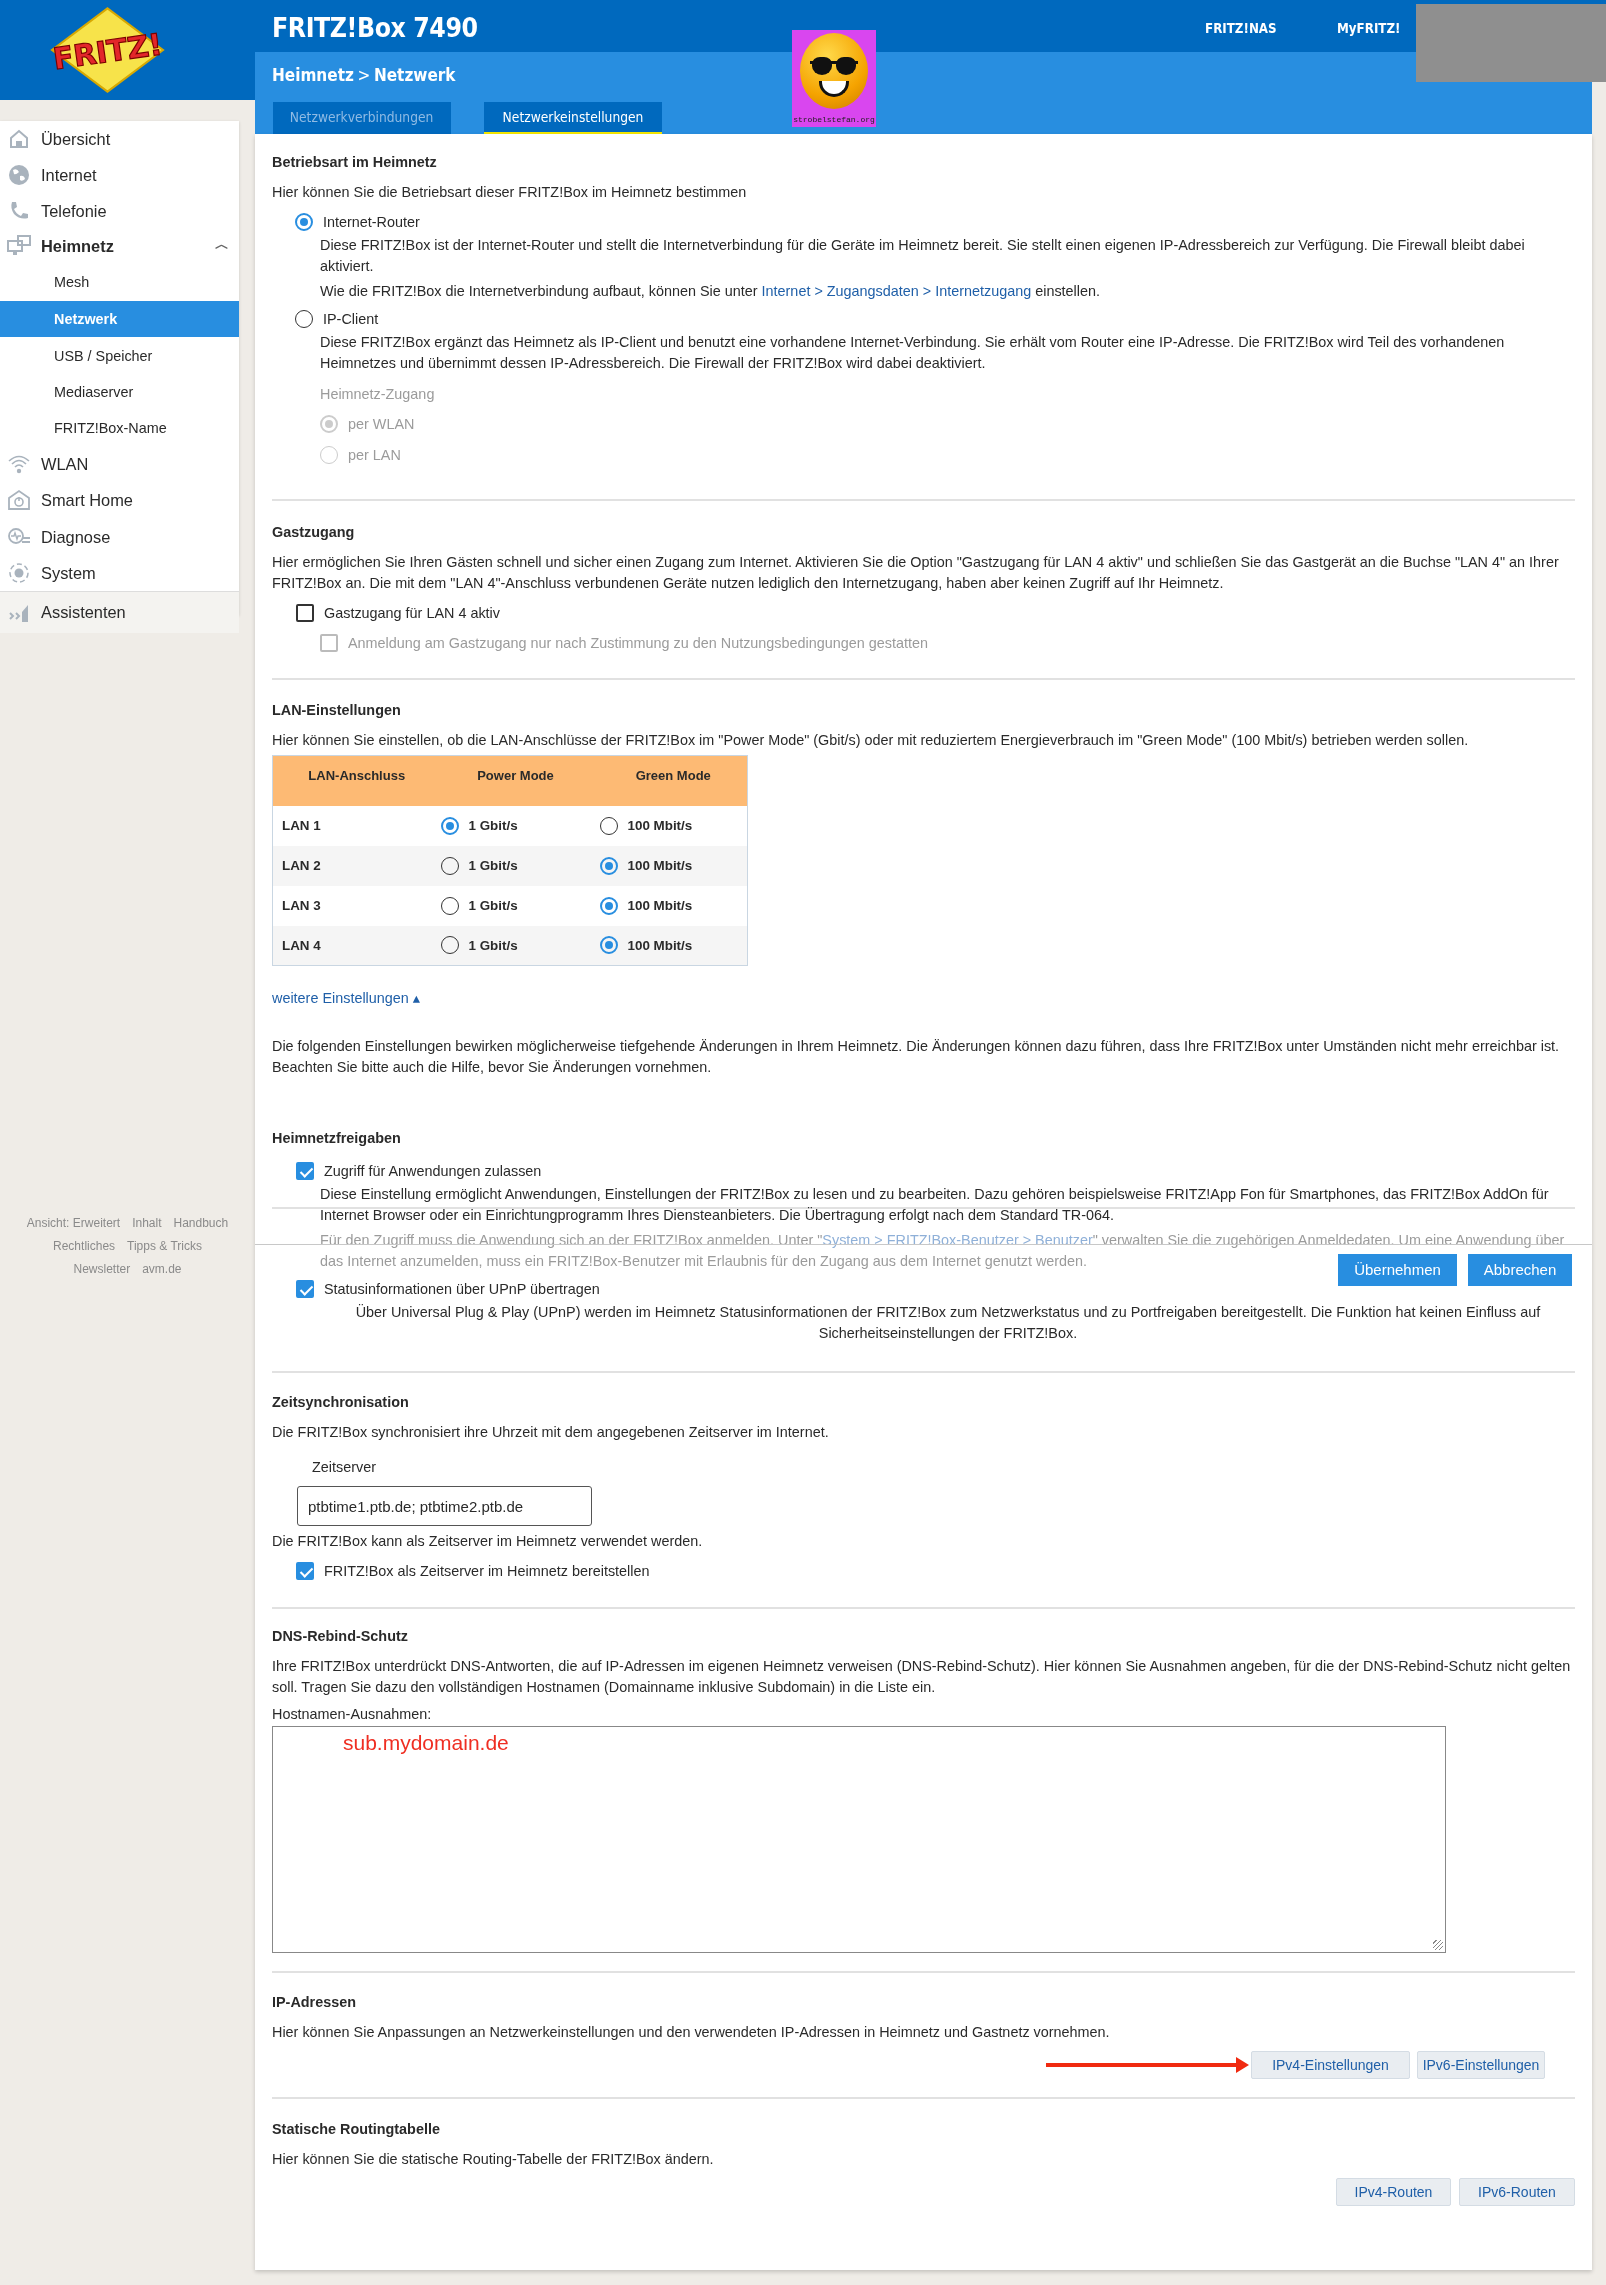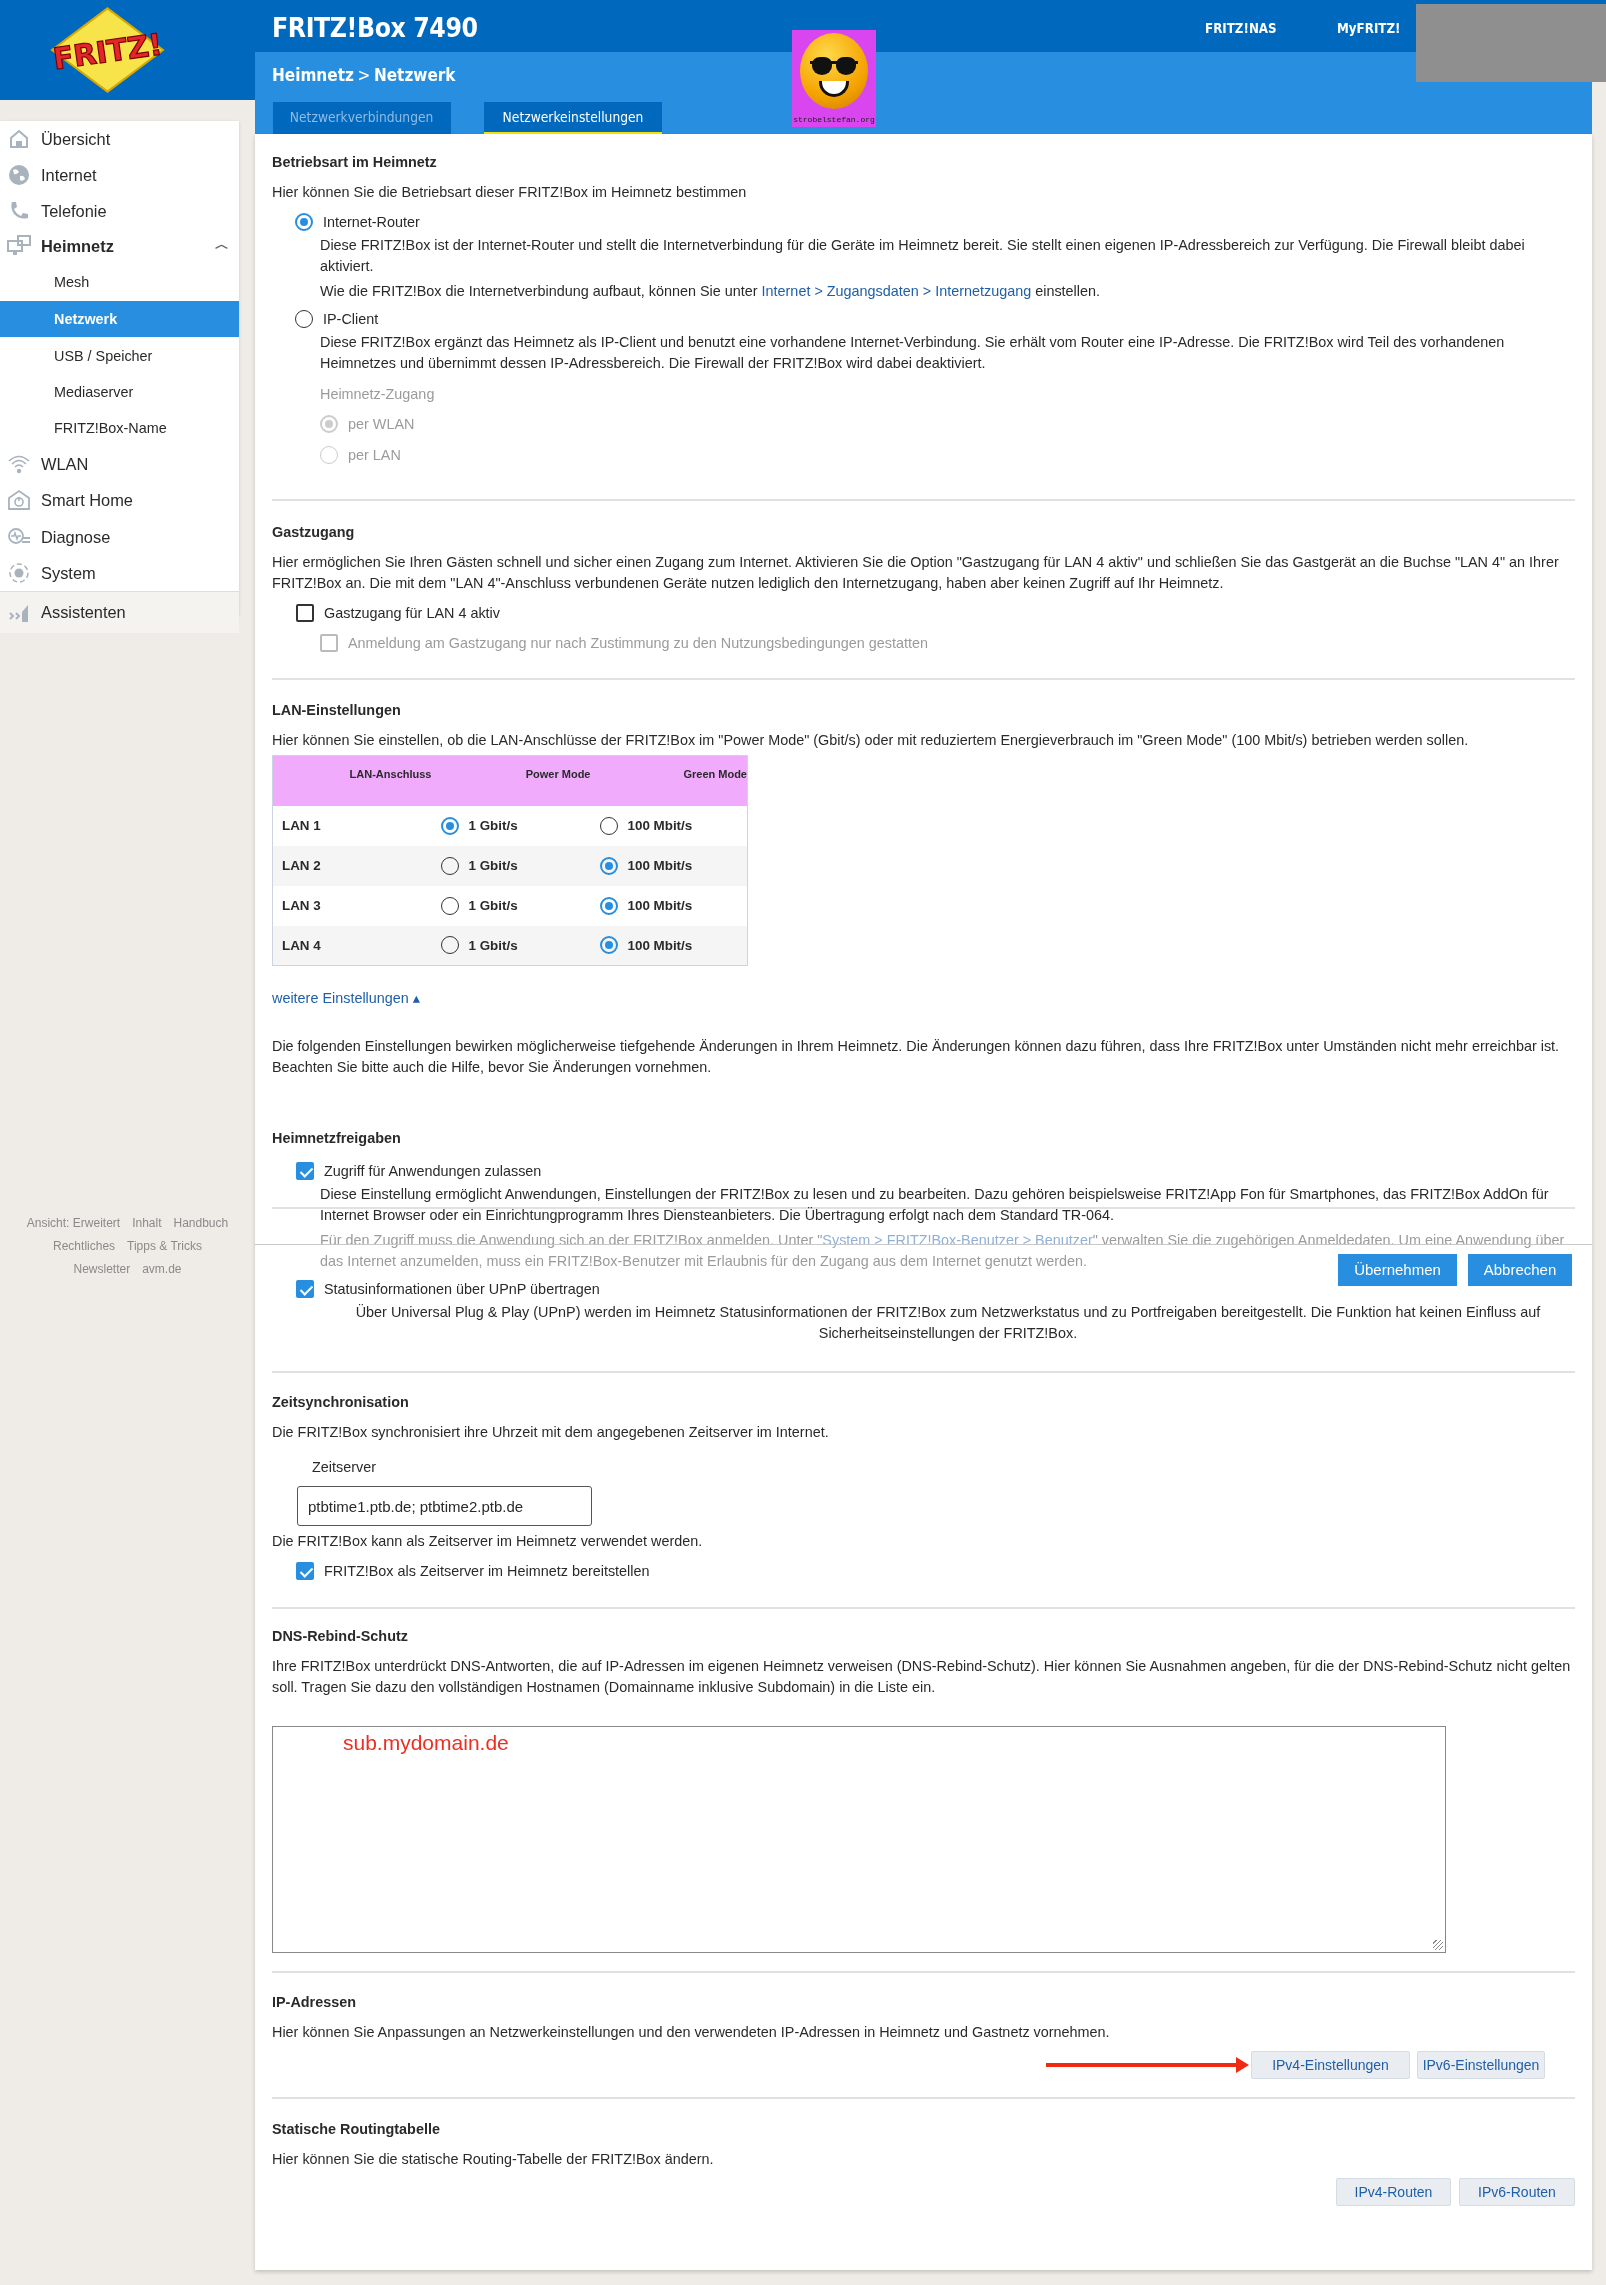--- a/index.html
+++ b/index.html
@@ -57,21 +57,21 @@
   .radio.on::after { content: ""; position: absolute; left: 3px; top: 3px; width: 8px; height: 8px; background: #288ee0; border-radius: 50%; }
   .radio.dis { border-color: #ccc; }
   .radio.dis.on { border-color: #ccc; }
   .radio.dis.on::after { background: #ccc; }
   .check { width: 18px; height: 18px; border: 2px solid #333; border-radius: 2px; display: inline-block; margin-right: 10px; flex-shrink: 0; position: relative; cursor: pointer; }
   .check.dis { border-color: #bbb; }
   .check.on { background: #288ee0; border-color: #288ee0; }
   .check.on::after { content: ""; position: absolute; left: 5px; top: 1px; width: 5px; height: 10px; border: solid #fff; border-width: 0 2px 2px 0; transform: rotate(45deg); }
 
   table.lan { border-collapse: collapse; border: 1.5px solid #c9d6e2; font-size: 13.4px; }
-  table.lan th { text-align: right; font-weight: bold; height: 50px; vertical-align: top; padding-top: 12px; background: #f0abfc; font-size: 11px; }
+  table.lan th { text-align: center; font-weight: bold; height: 50px; vertical-align: top; padding-top: 12px; background: #fdba74; font-size: 13px; }
   table.lan td { height: 40px; font-weight: bold; }
   table.lan th, table.lan td { padding-left: 9px; }
   table.lan tr.even td { background: #f5f5f5; }
   table.lan .col1 { width: 159px; } table.lan .col2 { width: 159px; } table.lan .col3 { width: 157px; }
   table.lan .cell { display: flex; align-items: center; }
 
   .btn-primary { position: absolute; height: 32px; background: #288ee0; color: #fff; font-size: 15px; border: none; text-align: center; line-height: 32px; cursor: pointer; }
   .btn-sec { position: absolute; height: 28px; background: #e9edf1; color: #1f5fa8; font-size: 14px; border: 1px solid #d4dce4; text-align: center; line-height: 26px; cursor: pointer; border-radius: 2px; }
 
   .input { position: absolute; border: 1.5px solid #555; border-radius: 3px; background: #fff; font-size: 15px; padding: 0 10px; display: flex; align-items: center; cursor: text; }
@@ -387,20 +387,21 @@
     <div class="opt" style="margin-top:10px; margin-left:24px;">
       <span class="check on"></span>
       <span>FRITZ!Box als Zeitserver im Heimnetz bereitstellen</span>
     </div>
   </div>
   <div class="divider" style="top:1473px;"></div>
 
   <div class="sec" style="top:1494px;">
     <div class="h">DNS-Rebind-Schutz</div>
     <div class="p" style="margin-top:12px;">Ihre FRITZ!Box unterdrückt DNS-Antworten, die auf IP-Adressen im eigenen Heimnetz verweisen (DNS-Rebind-Schutz). Hier können Sie Ausnahmen angeben, für die der DNS-Rebind-Schutz nicht gelten soll. Tragen Sie dazu den vollständigen Hostnamen (Domainname inklusive Subdomain) in die Liste ein.</div>
+    <div class="p" style="margin-top:6px;">Hostnamen-Ausnahmen:</div>
   </div>
   <div class="textarea" style="left:17px; top:1592px; width:1174px; height:227px;">
     <span class="val">sub.mydomain.de</span>
     <span class="grip"></span>
   </div>
   <div class="divider" style="top:1837px;"></div>
 
   <div class="sec" style="top:1860px;">
     <div class="h">IP-Adressen</div>
     <div class="p" style="margin-top:12px;">Hier können Sie Anpassungen an Netzwerkeinstellungen und den verwendeten IP-Adressen in Heimnetz und Gastnetz vornehmen.</div>

